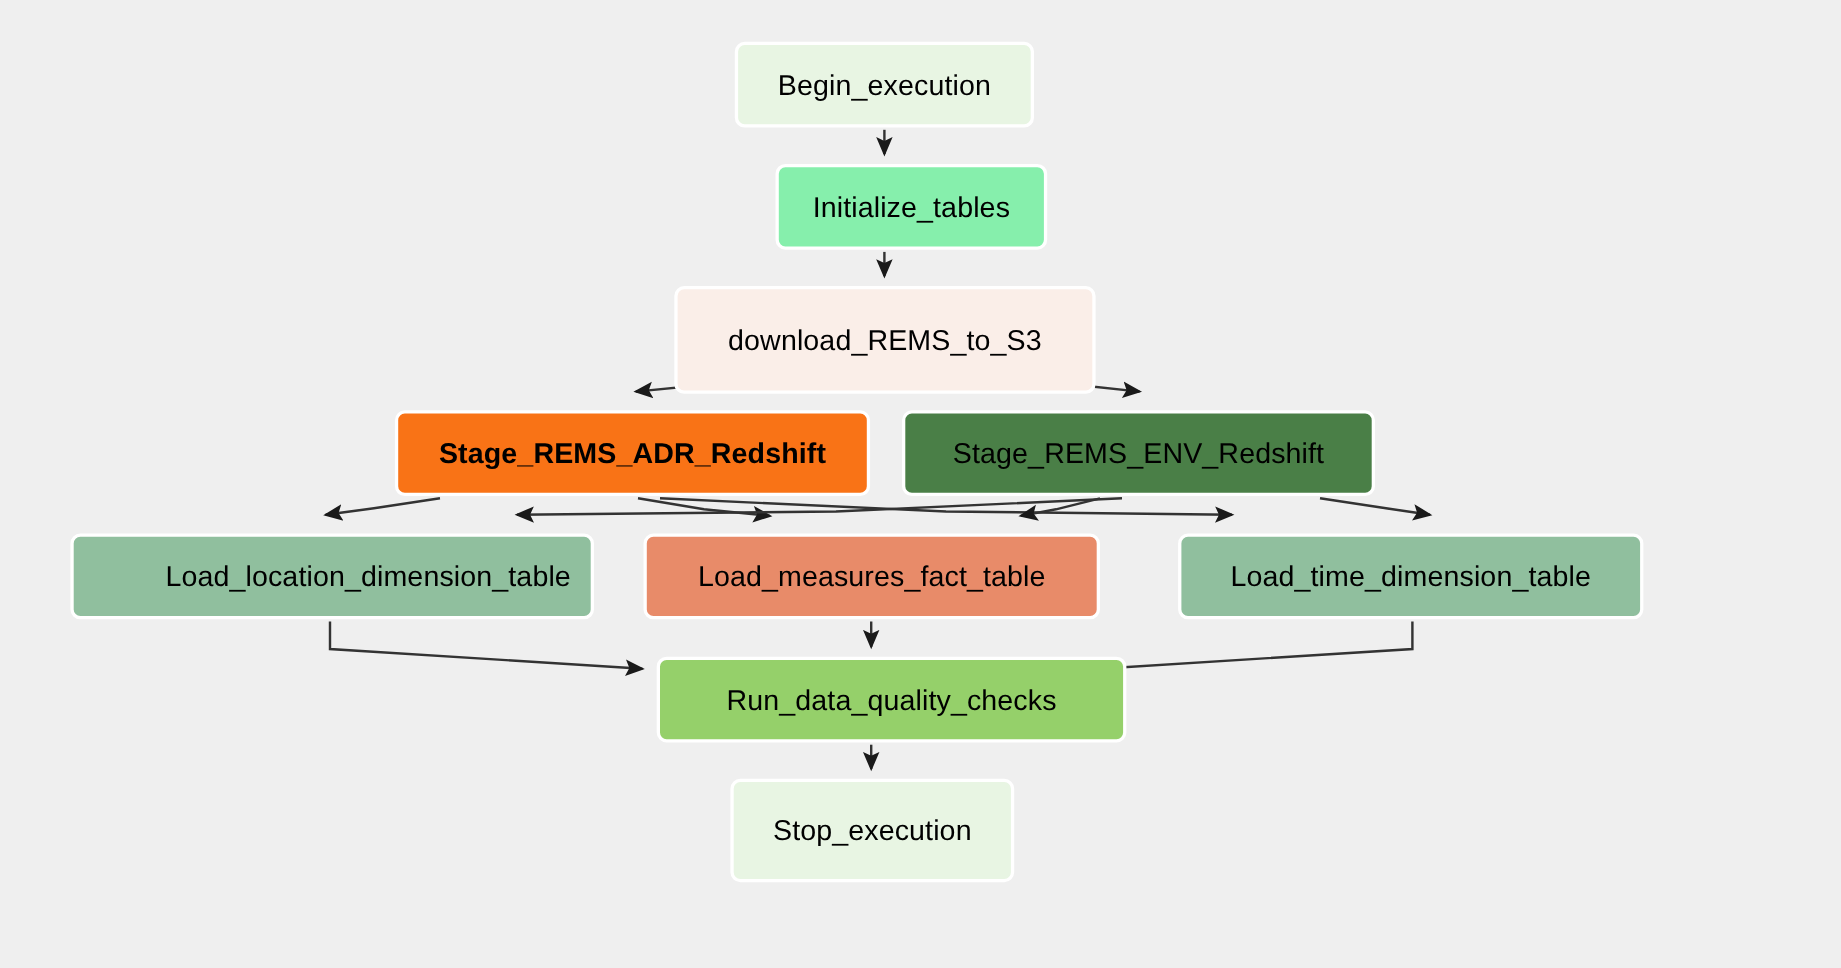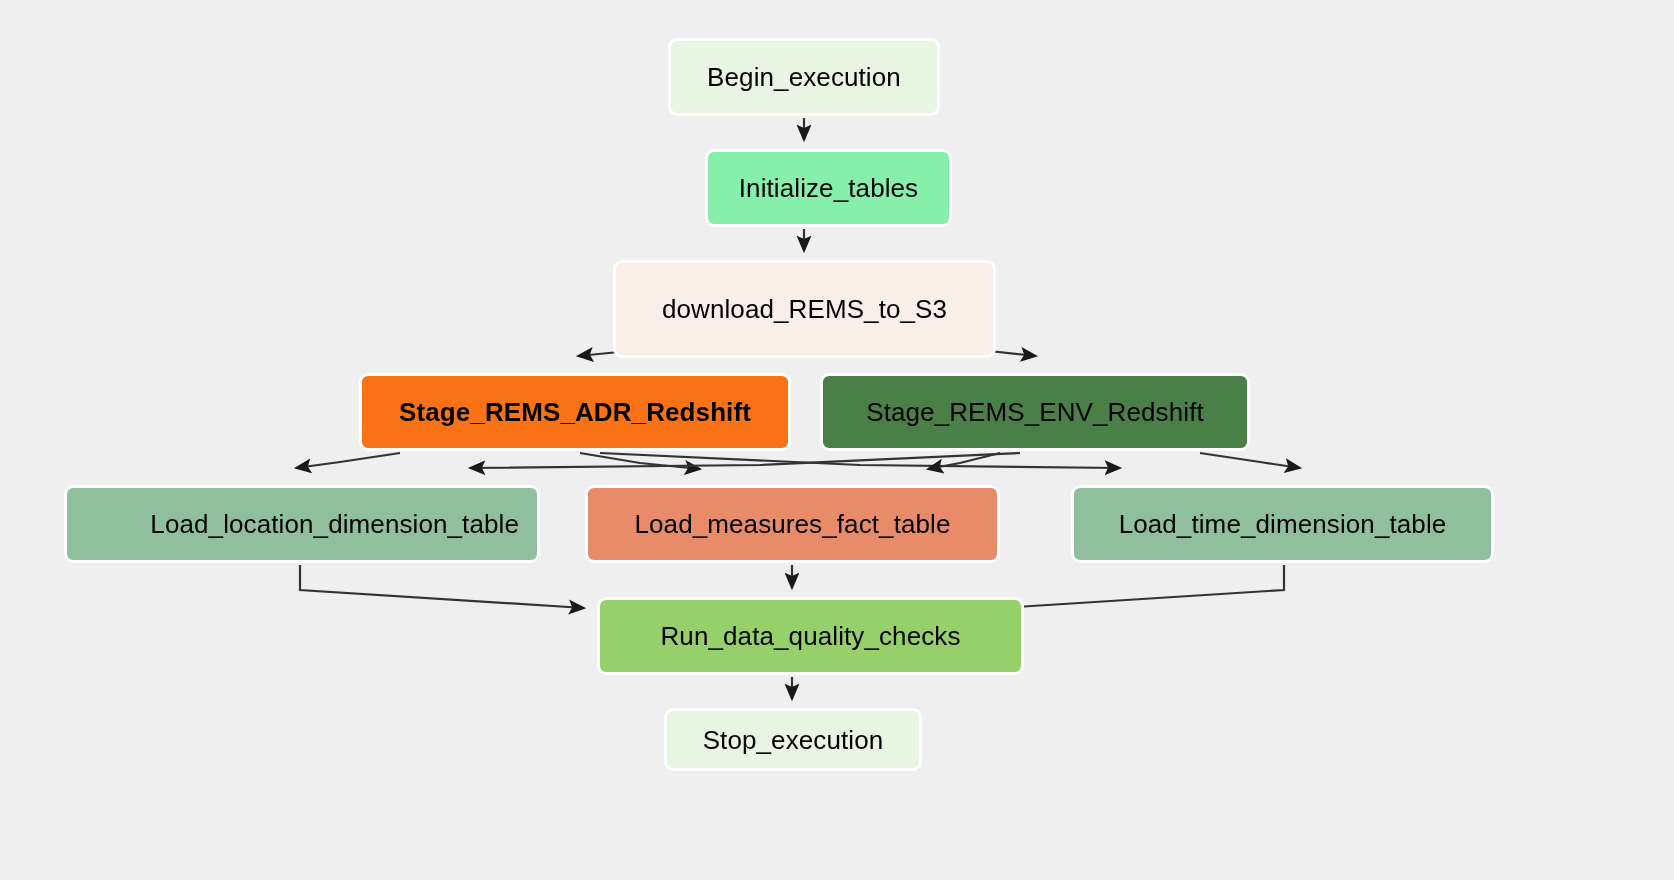--- a/index.html
+++ b/index.html
@@ -102,18 +102,18 @@
       </div>
       <div class="node" style="left: 585px; top: 485px; width: 415px; height: 78px; background: rgb(232, 139, 105); border-color: rgb(255, 255, 255);">
         <span class="node-label">Load_measures_fact_table</span>
       </div>
       <div class="node" style="left: 1071px; top: 485px; width: 423px; height: 78px; background: rgb(144, 191, 158); border-color: rgb(255, 255, 255);">
         <span class="node-label">Load_time_dimension_table</span>
       </div>
       <div class="node" style="left: 597px; top: 597px; width: 427px; height: 78px; background: rgb(149, 208, 106); border-color: rgb(255, 255, 255);">
         <span class="node-label">Run_data_quality_checks</span>
       </div>
-      <div class="node" style="left: 664px; top: 708px; width: 258px; height: 63px; background: rgb(232, 245, 227); border-color: rgb(255, 255, 255);">
+      <div class="node" style="left: 664px; top: 708px; width: 258px; height: 94px; background: rgb(232, 245, 227); border-color: rgb(255, 255, 255);">
         <span class="node-label">Stop_execution</span>
       </div>
     </div>
 
 </div>
 
 </body></html>

